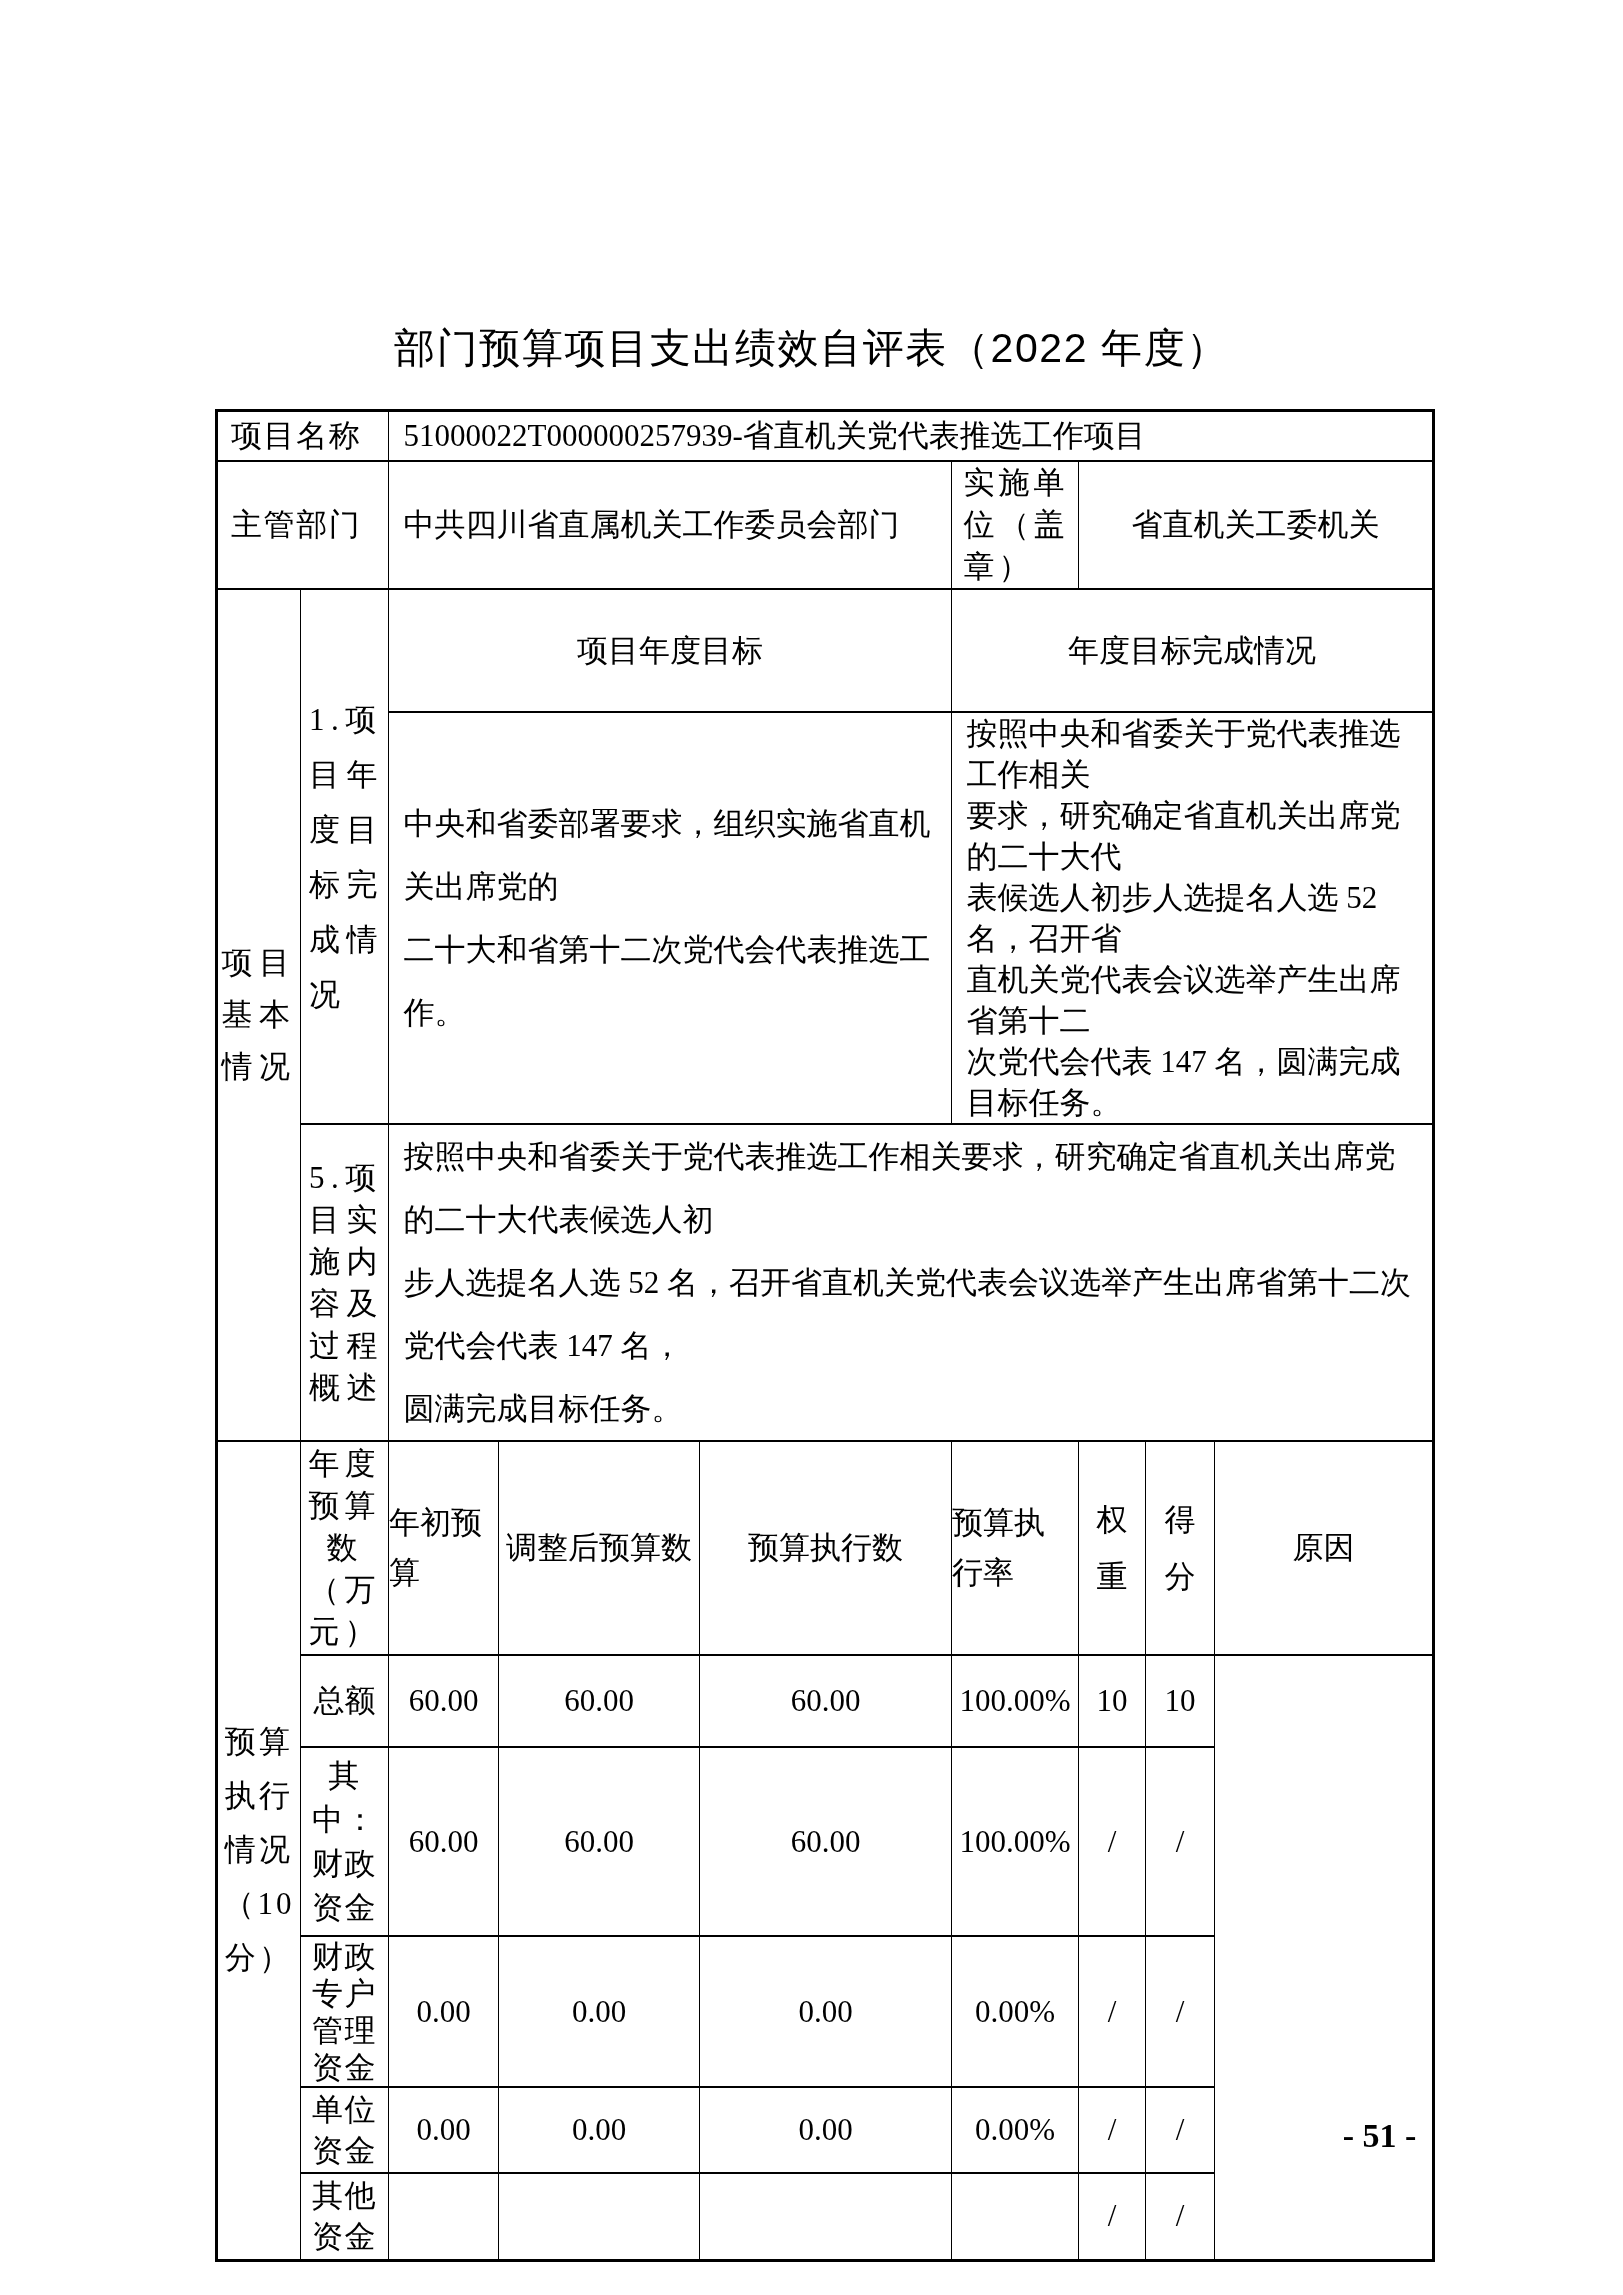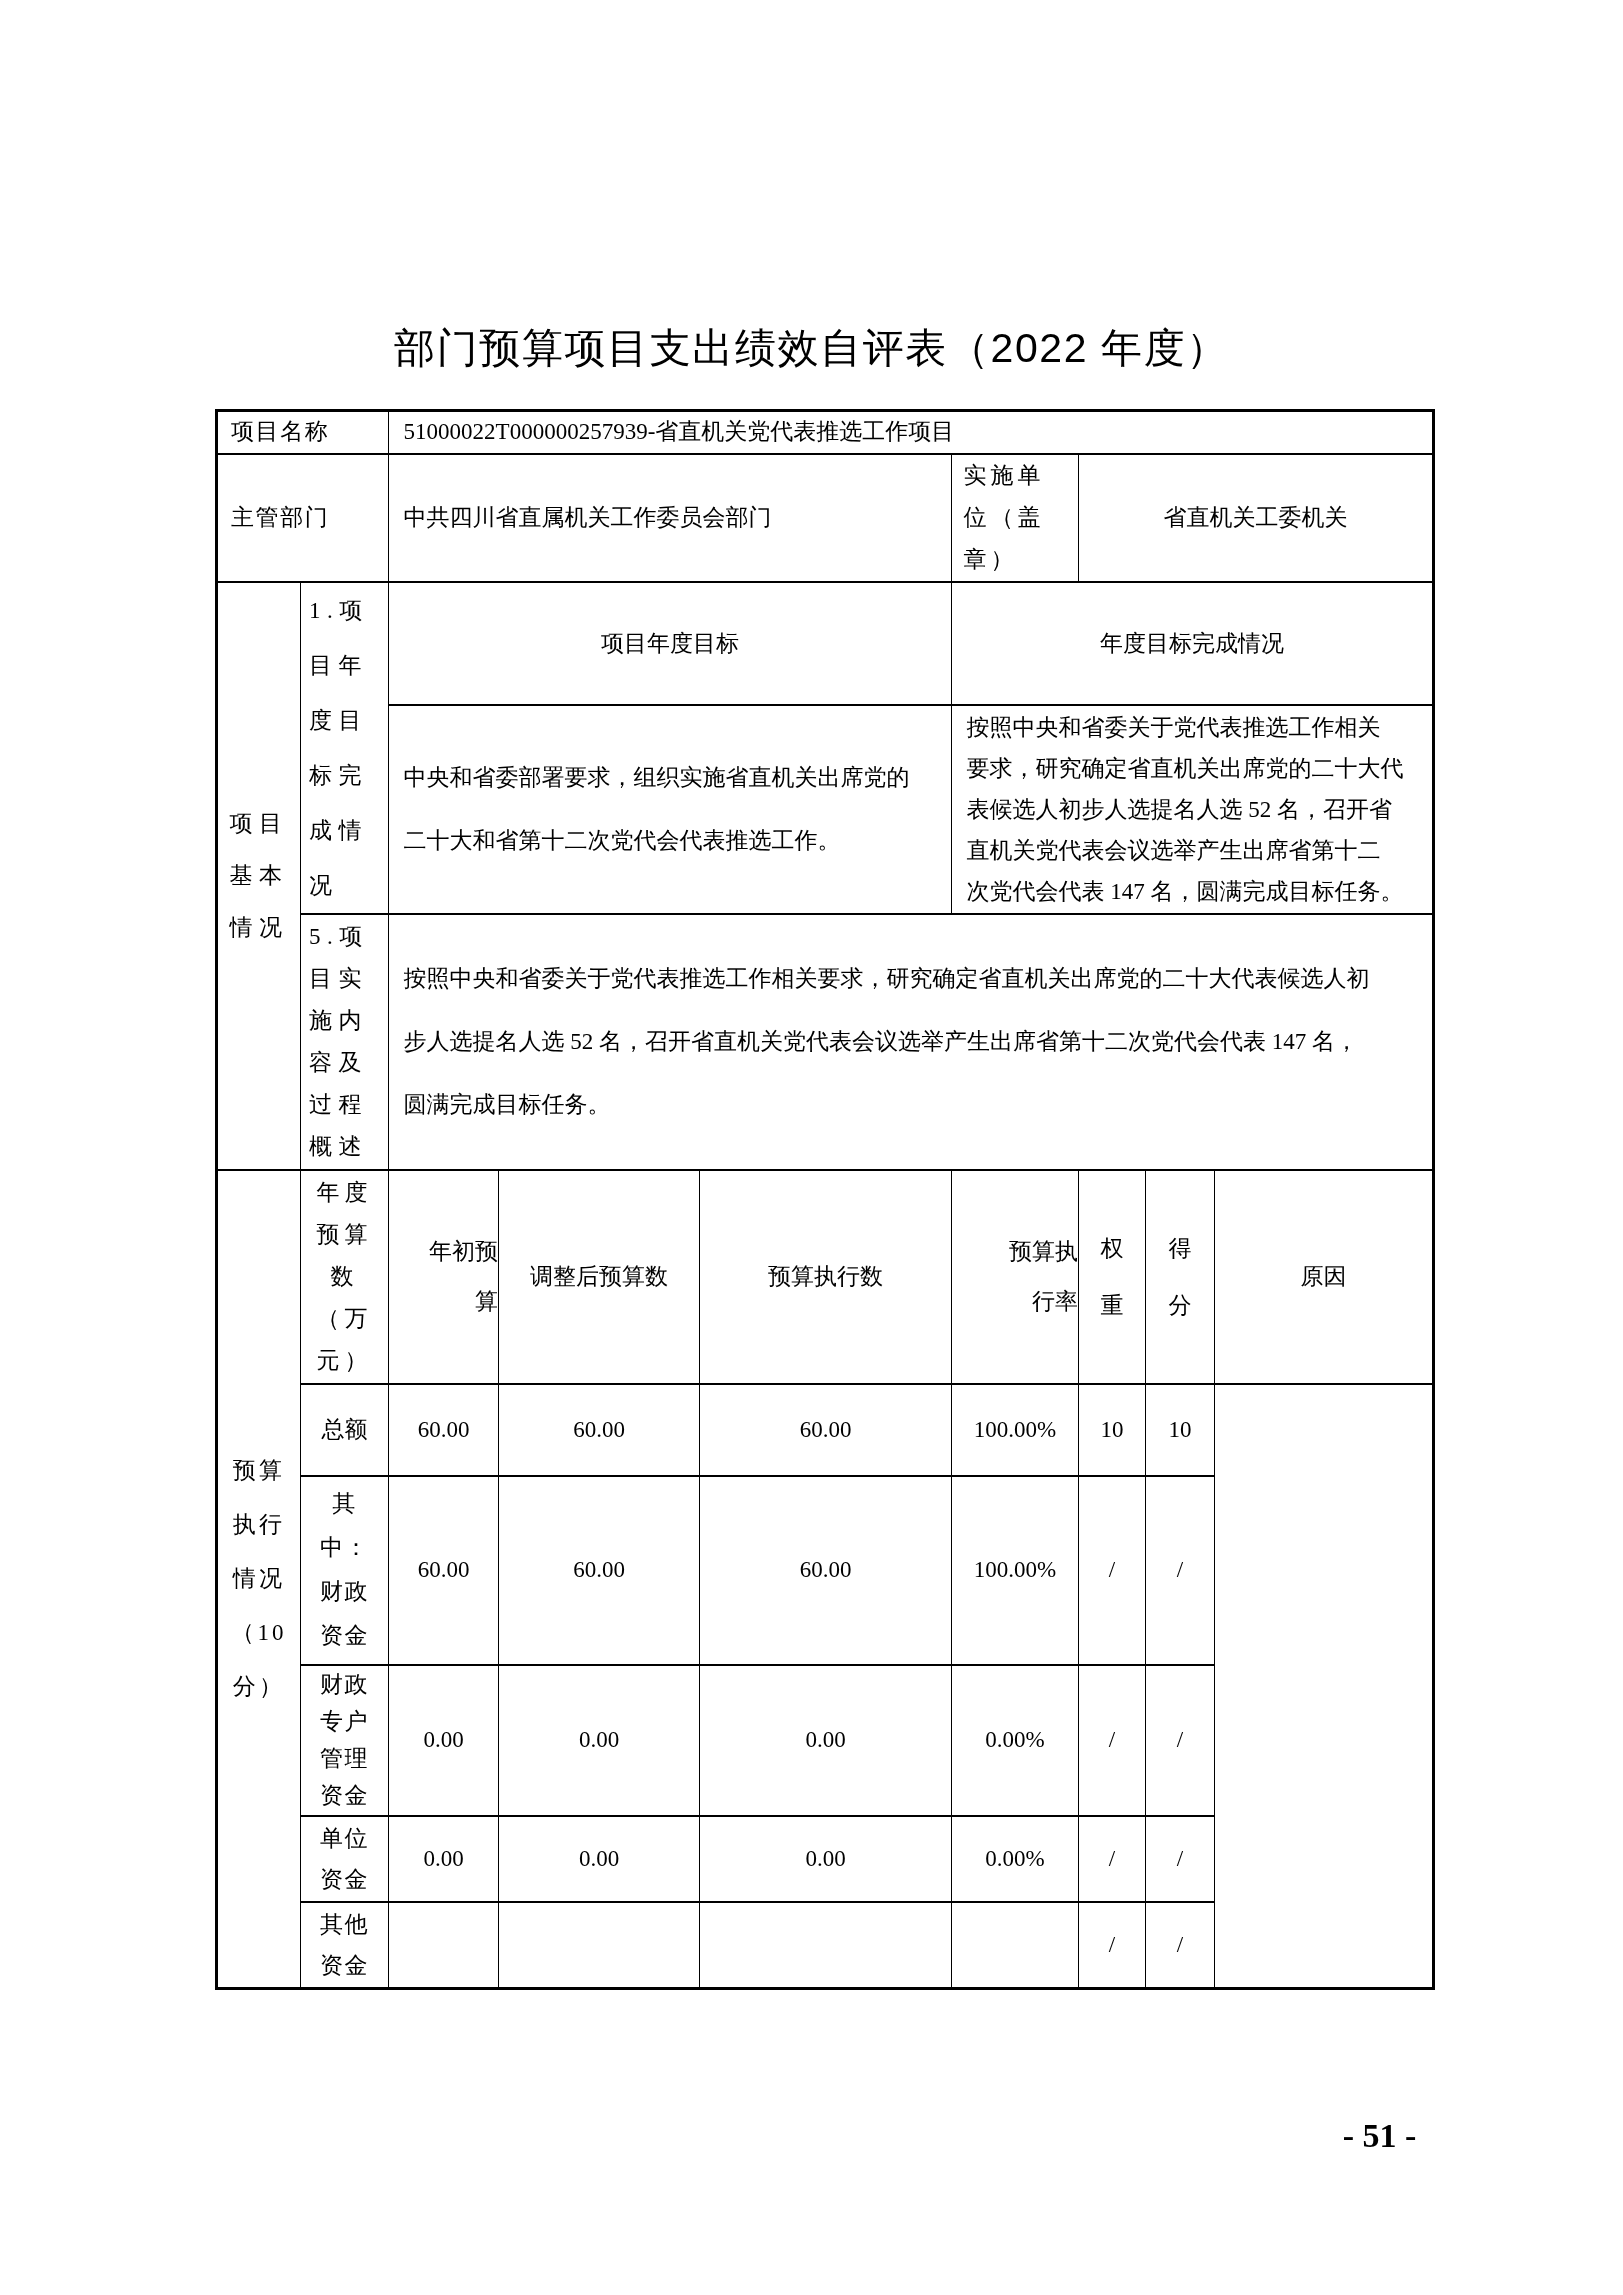--- a/index.html
+++ b/index.html
@@ -5,35 +5,35 @@
   html,body{margin:0;padding:0;background:#e8e8e8;}
   .page{position:relative;width:1623px;height:2295px;background:#ffffff;margin:0 auto;
         font-family:"Liberation Serif","DejaVu Serif",serif;color:#000;overflow:hidden;}
   .title{position:absolute;left:0;top:321px;width:1623px;text-align:center;
          font-family:"Liberation Sans","DejaVu Sans",sans-serif;font-weight:normal;
          font-size:41px;letter-spacing:1.6px;}
   table.tbl{position:absolute;left:215px;top:409px;width:1218px;
             border-collapse:collapse;table-layout:fixed;
             border:3.2px solid #000;}
   td{border:solid #000;border-width:2.4px 1.6px;vertical-align:middle;
-     font-size:23px;padding:0;overflow:hidden;line-height:1.55;}
+     font-size:31px;padding:0;overflow:hidden;line-height:1.55;}
   .c{text-align:center;}
   .l{text-align:left;padding-left:14.6px;padding-right:13px;}
   .pre{white-space:pre-line;}
   .lbl{text-align:left;padding-left:13px;letter-spacing:1.6px;}
   .vlab{white-space:pre-line;text-align:left;padding-left:8px;letter-spacing:6.5px;}
   .lhA{line-height:55px;}
   .lhB{line-height:42px;}
   .c1a{white-space:pre-line;text-align:center;letter-spacing:6.5px;line-height:52px;}
   .c1b{white-space:pre-line;text-align:center;letter-spacing:3.2px;line-height:54px;}
   .cta{line-height:63px;}
   .ctb{line-height:41px;}
   .unit3{white-space:pre-line;text-align:left;padding-left:11.4px;letter-spacing:4px;line-height:42px;}
   .hrow{white-space:pre-line;text-align:center;letter-spacing:4.9px;line-height:42px;}
-  .h2l{white-space:pre-line;text-align:right;line-height:50px;}
+  .h2l{white-space:pre-line;text-align:left;line-height:50px;}
   .h1c{white-space:pre-line;text-align:center;line-height:57px;}
   .lab4{white-space:pre-line;text-align:center;line-height:44px;letter-spacing:1.6px;}
   .lab4b{white-space:pre-line;text-align:center;line-height:37px;letter-spacing:1.6px;}
   .lab2{white-space:pre-line;text-align:center;line-height:41px;letter-spacing:1.6px;margin-left:48px;}
   .pagenum{position:absolute;top:2117px;left:1282px;width:195px;text-align:center;
            font-weight:bold;font-size:34px;}
 </style>
 </head>
 <body>
 

